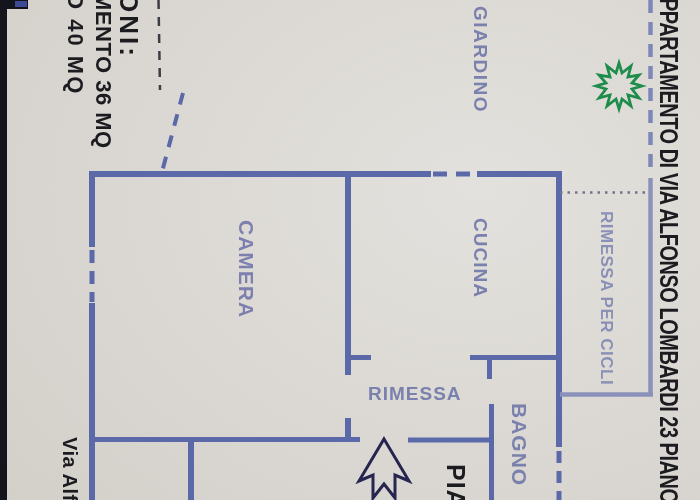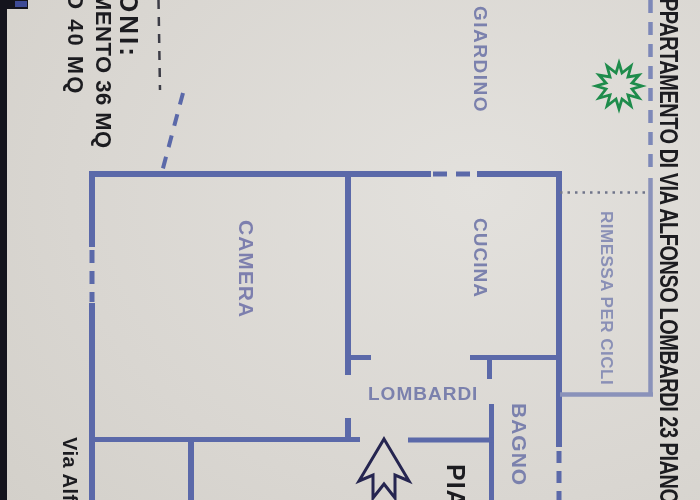--- a/index.html
+++ b/index.html
@@ -60,21 +60,21 @@
   <line x1="183" y1="93" x2="162" y2="172" stroke="#5b69a9" stroke-width="4" stroke-dasharray="12 10"></line>
 
   <polygon fill="none" stroke="#1e8c4b" stroke-width="2.8" stroke-linejoin="miter" points="619,63 622,73 631,66 628,77 639,75 632,83 642,86 632,89 639,98 628,95 631,106 622,99 619,109 616,99 607,106 610,95 599,98 606,89 596,86 606,83 599,75 610,77 607,66 616,73"></polygon>
 
   <polygon fill="none" stroke="#252550" stroke-width="3" stroke-linejoin="miter" points="384,439 409,481 395,475 395,498 384,484 373,498 373,475 359,481"></polygon>
 </svg>
 
 <div class="vtext room-label" style="left:471px;top:6px;font-size:19px;letter-spacing:1.5px;">GIARDINO</div>
 <div class="vtext room-label" style="left:236px;top:220px;font-size:21px;letter-spacing:1px;color:#7d7fae;">CAMERA</div>
 <div class="vtext room-label" style="left:471px;top:218px;font-size:19px;letter-spacing:1px;">CUCINA</div>
-<div class="abs room-label" style="left:368px;top:383px;font-size:19px;letter-spacing:1px;z-index:3;">LOMBARDI</div>
+<div class="abs room-label" style="left:368px;top:383px;font-size:19px;letter-spacing:1px;z-index:3;">RIMESSA</div>
 <div class="vtext room-label" style="left:509px;top:403px;font-size:21px;letter-spacing:1px;">BAGNO</div>
 <div class="vtext room-label" style="left:598px;top:211px;font-size:17px;letter-spacing:0.5px;color:#8a90b6;">RIMESSA PER CICLI</div>
 
 <div class="vtext ink" style="left:116px;top:-8px;font-size:26px;letter-spacing:3px;">ONI:</div>
 <div class="vtext ink" style="left:92px;top:-8px;font-size:22px;letter-spacing:0.5px;">MENTO 36 MQ</div>
 <div class="vtext ink" style="left:64px;top:-8px;font-size:22px;letter-spacing:2px;">O 40 MQ</div>
 
 <div class="vtext ink" style="left:656px;top:-2px;font-size:20px;letter-spacing:-0.5px;transform:scaleX(1.3);transform-origin:center left;">PPARTAMENTO DI VIA ALFONSO LOMBARDI 23 PIANO R</div>
 
 <div class="vtext ink" style="left:60px;top:437px;font-size:20px;letter-spacing:0.5px;">Via Alf</div>

